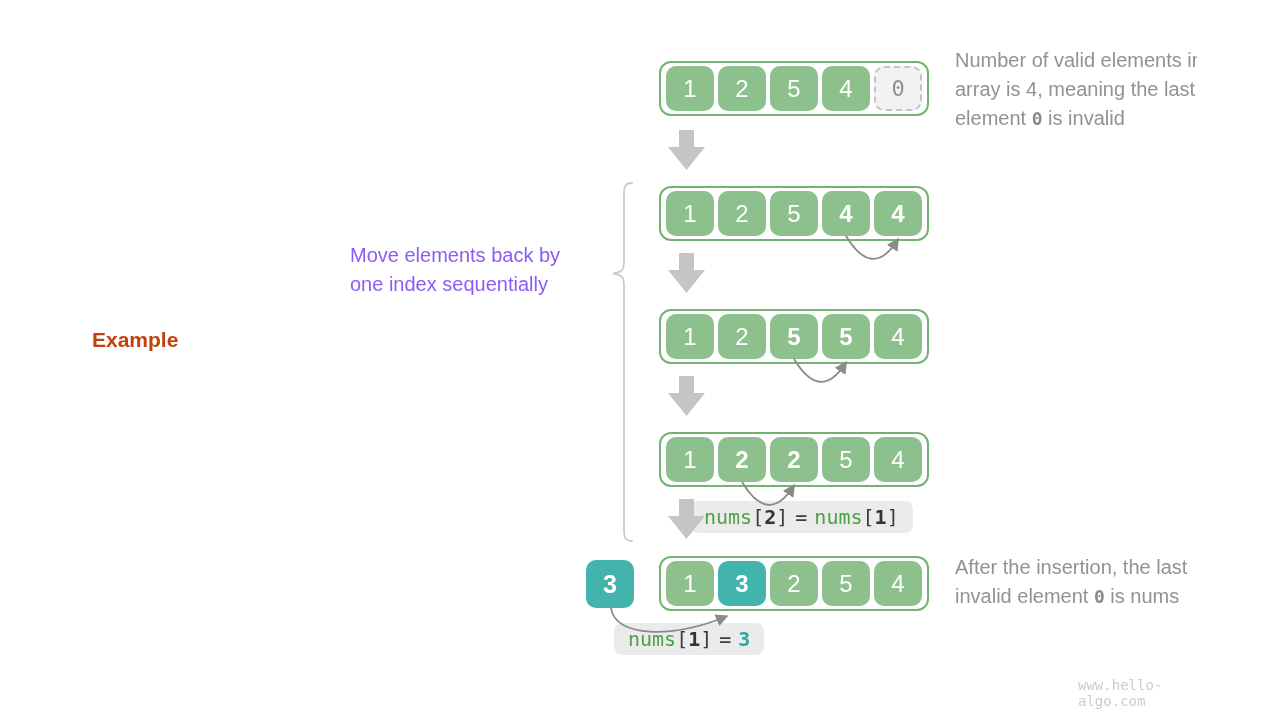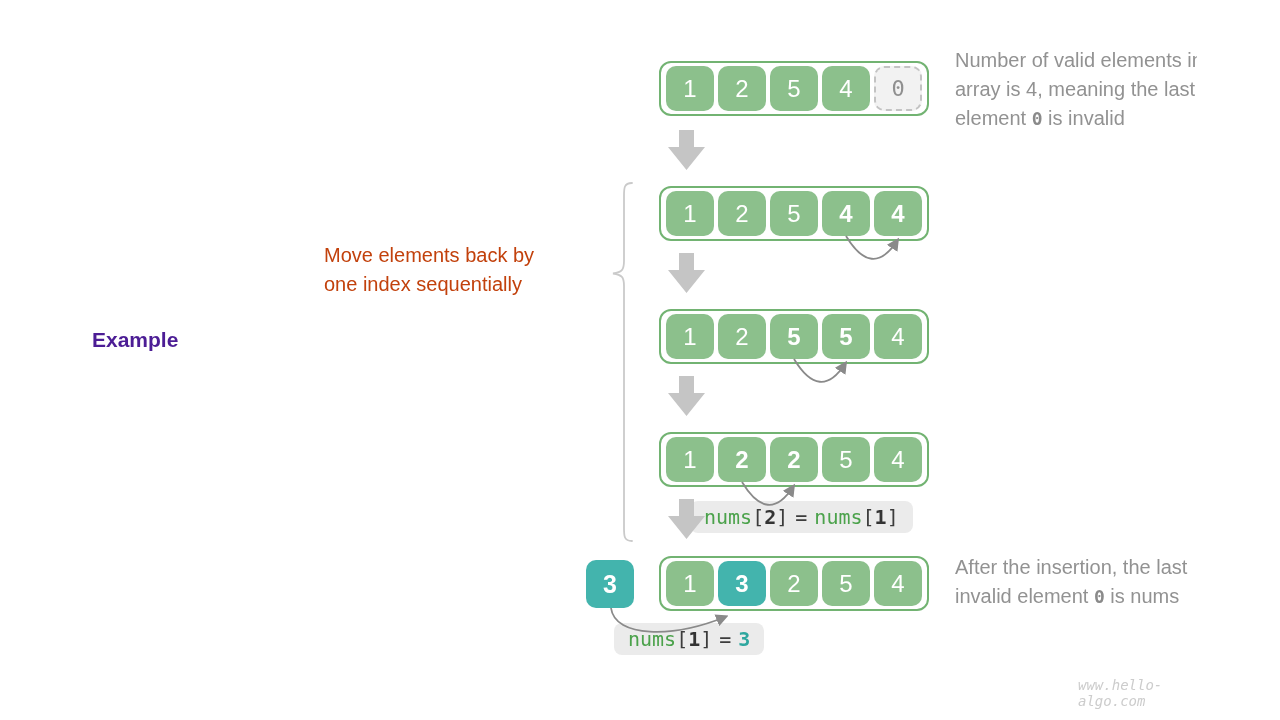--- a/index.html
+++ b/index.html
@@ -9,23 +9,23 @@
   }
   
   .note{
     position:absolute;color:#929292;font-size:20px;line-height:29px;
   }
   .note .code{
     font-family:"DejaVu Sans Mono",monospace;font-weight:bold;font-size:18px;color:#8a8a8a;
   }
   .note-top{left:955px;top:46px;width:292px;}
   .note-bottom{left:955px;top:553px;width:292px;}
-  .note-move{left:324px;top:241px;width:238px;color:#c2410c;}
+  .note-move{left:350px;top:241px;width:238px;color:#8b5cf6;}
   .example-heading{
-    position:absolute;left:92px;top:328px;font-size:21px;font-weight:bold;color:#4c1d95;
+    position:absolute;left:92px;top:328px;font-size:21px;font-weight:bold;color:#c2410c;
   }
   .example-body{
     position:absolute;left:92px;top:367px;font-size:20px;color:#3d3d3d;white-space:nowrap;
   }
   .example-body .val{color:#2ea79f;font-weight:bold;}
   .example-body .idx{font-weight:bold;}
   
   .array{
     position:absolute;left:659px;display:inline-flex;gap:4px;
     padding:3px 5px;border:2px solid #72b372;border-radius:12px;background:#ffffff;
@@ -65,21 +65,21 @@
   .block-arrow{position:absolute;left:668px;z-index:3;}
   .ba1{top:130px;} .ba2{top:253px;} .ba3{top:376px;} .ba4{top:499px;}
   .arc{position:absolute;z-index:4;}
   .arc1{left:834px;top:233px;}
   .arc2{left:782px;top:356px;}
   .arc3{left:730px;top:479px;}
   .big-arc{position:absolute;left:598px;top:598px;z-index:5;}
   .brace{position:absolute;left:606px;top:181px;}
   .watermark{
     position:absolute;left:1078px;top:677px;color:#cccccc;
-    font-family:"DejaVu Sans Mono",monospace;font-size:14px;font-style:italic;
+    font-family:"DejaVu Sans Mono",monospace;font-size:14px;
   }
 </style>
 </head>
 <body>
 
 <div class="canvas">
 
   <div class="note note-top"><span>Number of valid elements in the array is 4, meaning the last element </span><span class="code">0</span><span> is invalid</span></div>
 
   <div class="example-heading">Example</div>

